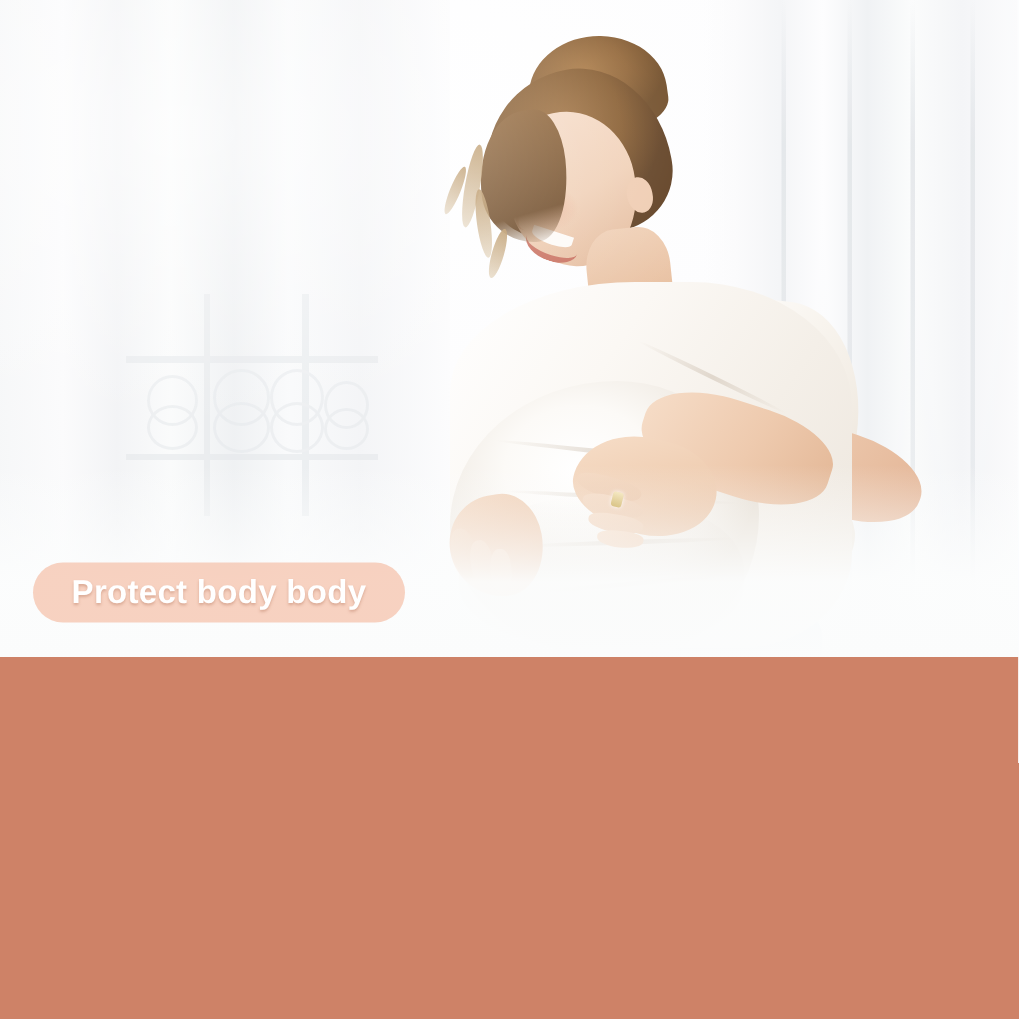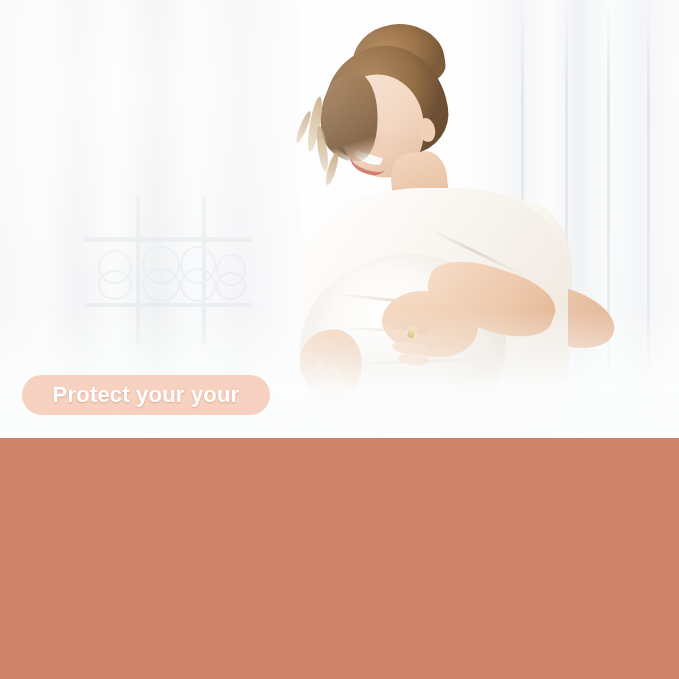--- a/index.html
+++ b/index.html
@@ -498,21 +498,21 @@
       <div class="fgb fb1"></div>
       <div class="fgb fb2"></div>
       <div class="fgb fb3"></div>
     </div>
 
     <div class="floor-glow"></div>
     <div class="bloom"></div>
   </div>
 
   <div class="pill">
-    <span class="pill-text">Protect your your</span>
+    <span class="pill-text">Protect body body</span>
   </div>
 
   <div class="banner">
 
     <div class="features">
 
       
 
       
 

